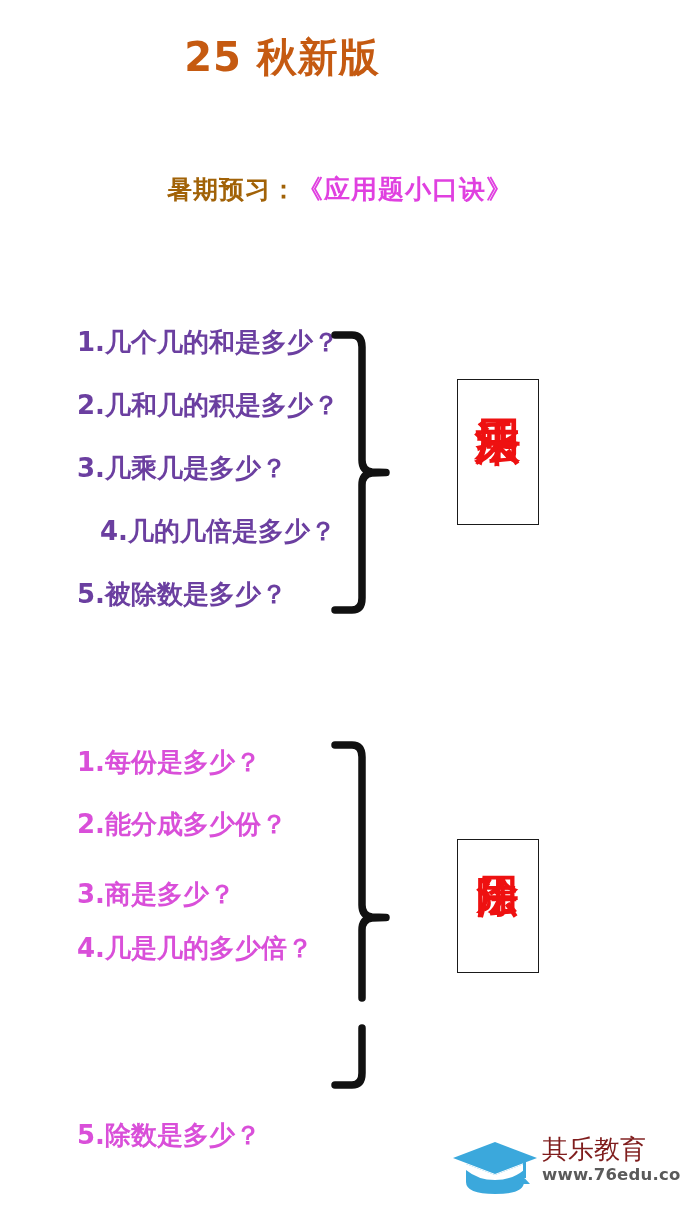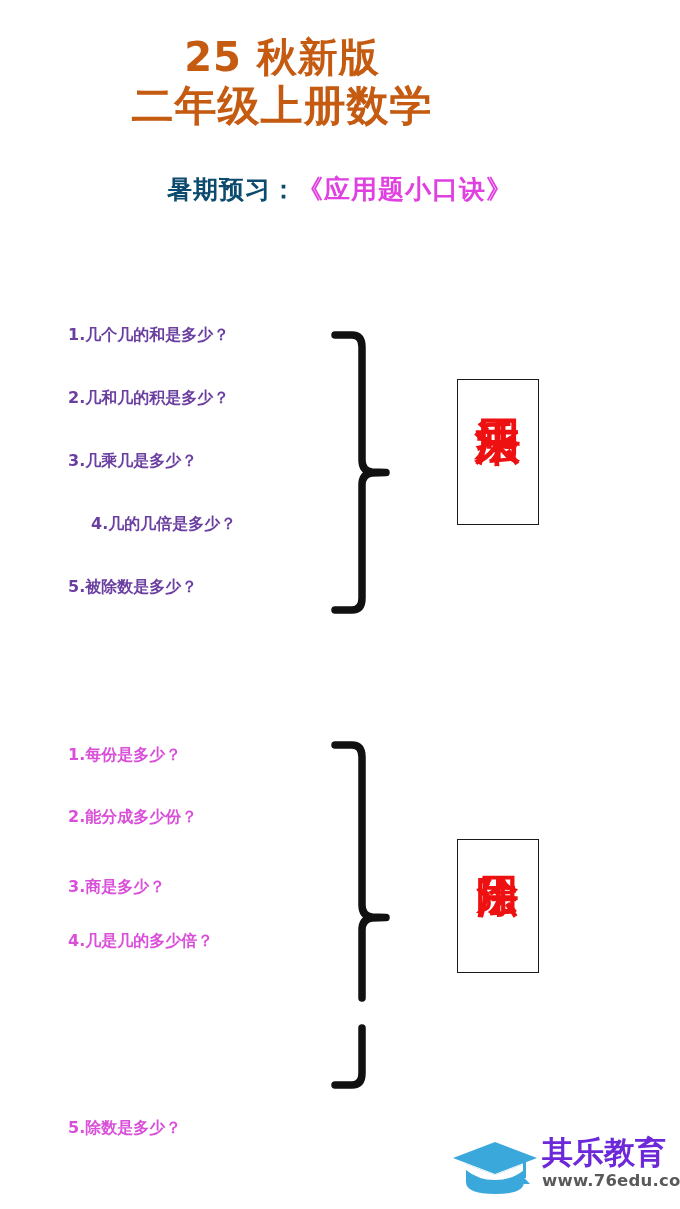--- a/index.html
+++ b/index.html
@@ -45,46 +45,46 @@
     top: 172px;
     left: 0;
     width: 680px;
     text-align: center;
     white-space: nowrap;
   }
   .subtitle-label {
     font-family: "DejaVu Sans", sans-serif;
     font-weight: bold;
     font-size: 25px;
-    color: #0c4a6e;
+    color: #a16207;
     letter-spacing: 1px;
     margin-top: 30px;
   }
   .subtitle-quote {
     font-family: "DejaVu Sans", sans-serif;
     font-weight: bold;
     font-size: 26px;
     color: #E040E0;
     letter-spacing: 1px;
   }
 
   
   .group {
     position: absolute;
     left: 60px;
     width: 280px;
   }
   .q-item {
     font-family: "DejaVu Sans", sans-serif;
     font-weight: bold;
-    font-size: 16px;
+    font-size: 26px;
     letter-spacing: 0px;
     white-space: nowrap;
     position: absolute;
-    left: 8px;
+    left: 17px;
   }
   .group-mul .q-item { color: #6B3FA0; }
   .group-div .q-item { color: #D94FD9; }
 
   
   .brace {
     position: absolute;
   }
   .brace svg { display: block; }
 
@@ -127,23 +127,23 @@
     height: 58px;
   }
   .logo-text {
     position: absolute;
     left: 90px;
     top: 0px;
     width: 134px;
   }
   .logo-cn {
     font-family: "DejaVu Sans", sans-serif;
-    font-weight: bold;
-    font-size: 31px;
-    color: #6d28d9;
+    font-weight: normal;
+    font-size: 26px;
+    color: #7f1d1d;
     letter-spacing: 0px;
     line-height: 1.05;
     white-space: nowrap;
   }
   .logo-url {
     font-family: "DejaVu Sans", sans-serif;
     font-weight: bold;
     font-size: 16.5px;
     color: #5A5A5A;
     letter-spacing: 0.2px;
@@ -151,21 +151,20 @@
     margin-top: 2px;
   }
 </style>
 </head>
 <body>
 
 <div class="page">
 
   <div class="title-block">
     <div class="title-line title-line-1">25 秋新版</div>
-    <div class="title-line title-line-2">二年级上册数学</div>
   </div>
 
   <div class="subtitle-row">
     <span class="subtitle-label">暑期预习：</span><span class="subtitle-quote">《应用题小口诀》</span>
   </div>
 
   <div class="group group-mul" style="top:325px;">
     <div class="q-item" style="top:0px;">1.几个几的和是多少？</div>
     <div class="q-item" style="top:63px;">2.几和几的积是多少？</div>
     <div class="q-item" style="top:126px;">3.几乘几是多少？</div>

